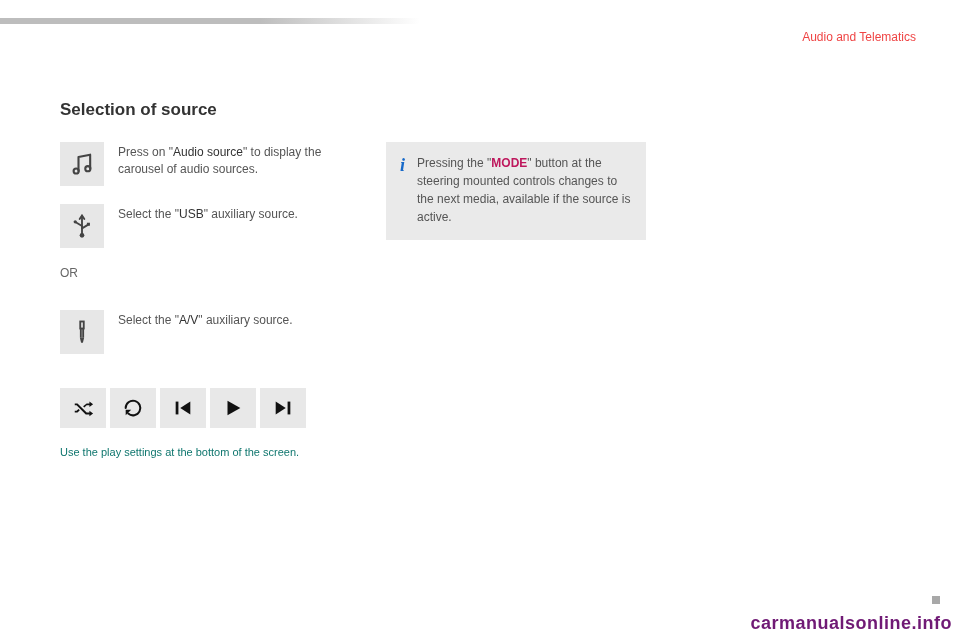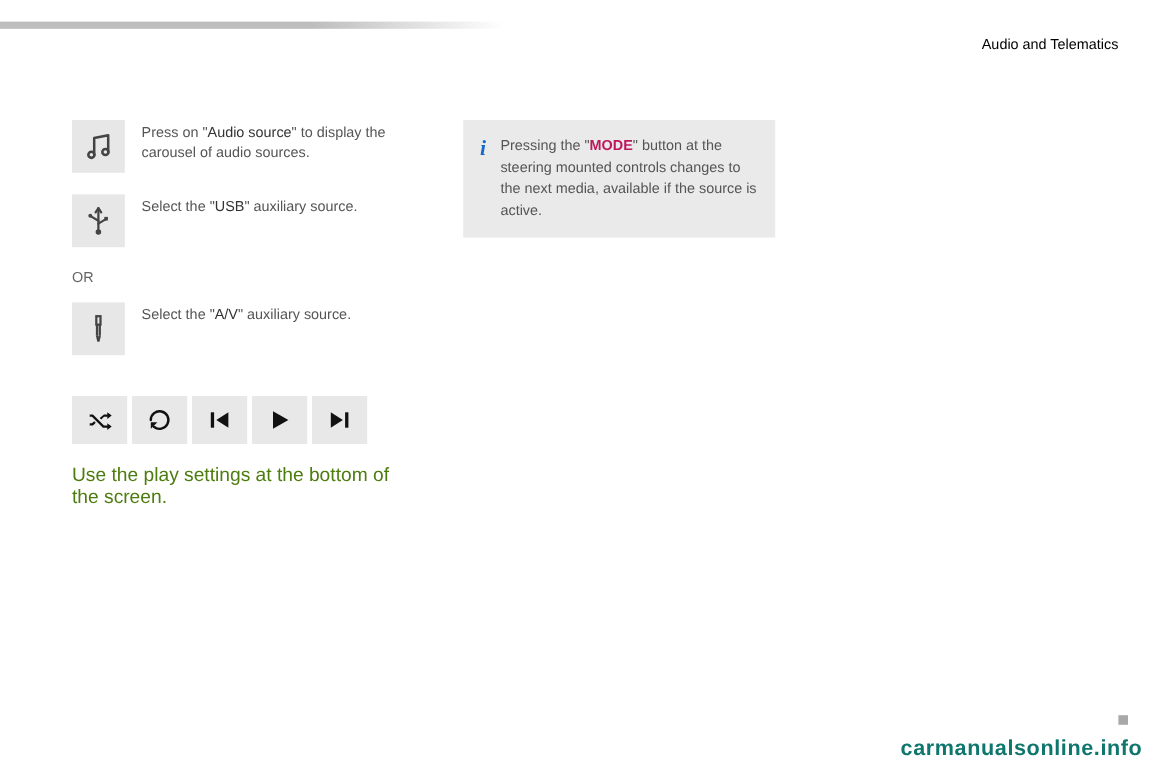--- a/index.html
+++ b/index.html
@@ -31,23 +31,23 @@
       position: absolute;
       left: 260px;
       top: 0;
       height: 6px;
       width: 160px;
       background: linear-gradient(to right, #bdbdbd, #ffffff);
     }
     .header-label {
       position: absolute;
       top: 30px;
-      right: 28px;
-      font-size: 12px;
-      color: #000000;
+      right: 44px;
+      font-size: 12px;
+      color: #ef4444;
     }
     .page {
       position: absolute;
       top: 100px;
       left: 60px;
       width: 840px;
     }
     .section-title {
       font-size: 17px;
       font-weight: bold;
@@ -72,40 +72,40 @@
     .step-text {
       font-size: 12px;
       color: #555;
       line-height: 1.45;
       padding-top: 2px;
     }
     .step-text .bold { font-weight: normal; color:#333; }
     .or {
       font-size: 12px;
       color: #666;
-      margin: 6px 0 14px 0;
+      margin: 6px 0 30px 0;
     }
     .play-controls {
       margin-top: 34px;
       display: flex;
       gap: 4px;
     }
     .pc-btn {
       width: 46px;
       height: 40px;
       background: #e8e8e8;
       display: flex;
       align-items: center;
       justify-content: center;
       color: #111;
     }
     .pc-btn svg { width: 22px; height: 22px; }
     .footer-note {
-      font-size: 16px;
-      color: #4d7c0f;
+      font-size: 11px;
+      color: #0f766e;
       margin-top: 18px;
     }
     .info-box {
       background: #eaeaea;
       padding: 12px 14px 14px 14px;
       display: flex;
       gap: 12px;
     }
     .info-i {
       font-family: Georgia, 'Times New Roman', serif;
@@ -130,35 +130,36 @@
       width: 8px;
       height: 8px;
       background: #a8a8a8;
     }
     .watermark {
       position: absolute;
       right: 8px;
       bottom: 6px;
       font-size: 18px;
       font-weight: bold;
-      color: #0f766e;
+      color: #701a75;
       letter-spacing: 0.5px;
     }
   </style>
 </head>
 <body>
 
 <div class="topbar">
   <div class="topbar-grey"></div>
   <div class="topbar-fade"></div>
 </div>
 
 <div class="header-label">Audio and Telematics</div>
 
 <div class="page">
+  <div class="section-title">Selection of source</div>
 
   <div class="cols">
     <div class="left-col">
 
       <div class="step">
         <div class="icon-box">
           <svg viewBox="0 0 24 24" fill="none" stroke="currentColor" stroke-width="1.8">
             <path d="M9 18 V6 L19 4 V16" stroke-linecap="round" stroke-linejoin="round"></path>
             <circle cx="7" cy="18" r="2.2"></circle>
             <circle cx="17" cy="16" r="2.2"></circle>

